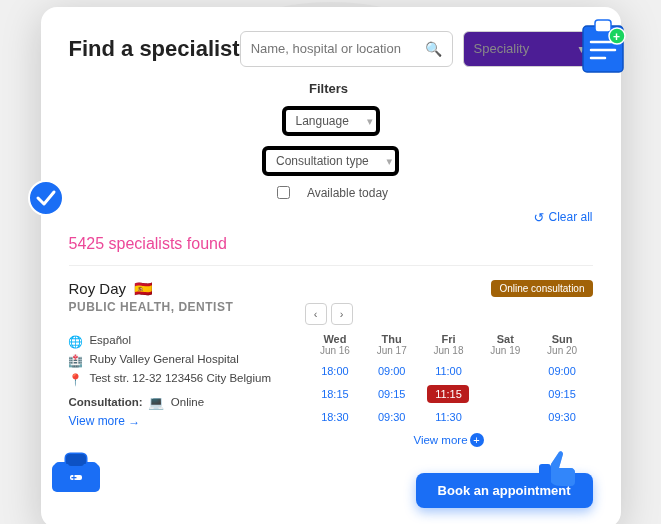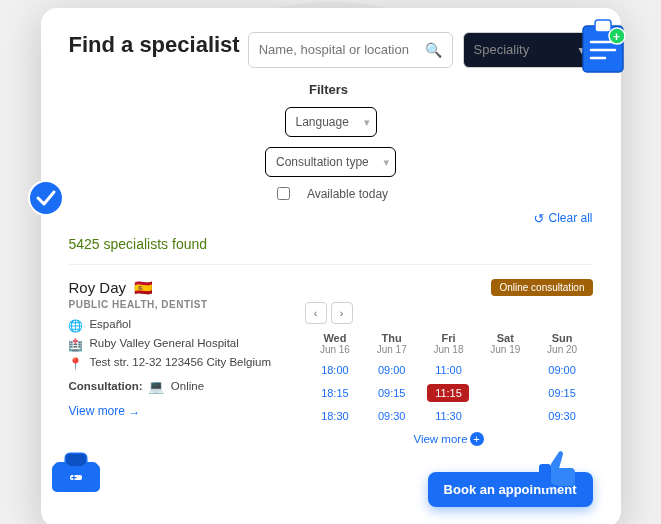--- a/index.html
+++ b/index.html
@@ -70,22 +70,22 @@
       top: 180px;
       left: 28px;
       z-index: 3;
       width: 36px;
       height: 36px;
     }
 
     
     .header {
       display: flex;
-      align-items: flex-start;
-      gap: 8px;
+      align-items: center;
+      gap: 0;
       margin-bottom: 14px;
     }
     .title {
       font-size: 22px;
       font-weight: 700;
       color: #222;
       min-width: 160px;
     }
     .search-row {
       display: flex;
@@ -122,21 +122,21 @@
     .specialty-wrap select {
       width: 100%;
       height: 36px;
       border: 1px solid #d0d0d0;
       border-radius: 6px;
       padding: 0 28px 0 10px;
       font-size: 13px;
       color: #888;
       outline: none;
       appearance: none;
-      background: #0f172a;
+      background: #4c1d95;
       cursor: pointer;
     }
     .specialty-wrap .chevron {
       position: absolute;
       right: 8px;
       top: 50%;
       transform: translateY(-50%);
       color: #aaa;
       font-size: 12px;
       pointer-events: none;
@@ -166,21 +166,21 @@
       font-size: 13px;
       font-weight: 600;
       color: #333;
       margin-right: 4px;
     }
     .filter-select-wrap {
       position: relative;
     }
     .filter-select-wrap select {
       height: 30px;
-      border: 1px solid #000000;
+      border: 4px solid #000000;
       border-radius: 6px;
       padding: 0 26px 0 10px;
       font-size: 12px;
       color: #555;
       outline: none;
       appearance: none;
       background: #fff;
       cursor: pointer;
     }
     .filter-select-wrap .chevron {
@@ -214,22 +214,22 @@
       align-items: center;
       gap: 4px;
       white-space: nowrap;
     }
     .clear-all .refresh-icon {
       font-size: 13px;
     }
 
     
     .results-count {
-      font-size: 14px;
-      color: #4d7c0f;
+      font-size: 16px;
+      color: #ec4899;
       margin-bottom: 12px;
     }
 
     
     .divider {
       border: none;
       border-top: 1px solid #eee;
       margin-bottom: 14px;
     }
 
@@ -249,25 +249,25 @@
     }
     .doc-name {
       font-size: 15px;
       font-weight: 400;
       color: #222;
     }
     .flag {
       font-size: 15px;
     }
     .doc-specialty {
-      font-size: 10px;
+      font-size: 12px;
       font-weight: 700;
       color: #888;
       letter-spacing: 0.5px;
-      margin-bottom: 8px;
+      margin-bottom: 20px;
     }
     .doc-info-item {
       display: flex;
       align-items: flex-start;
       gap: 6px;
       font-size: 11.5px;
       color: #444;
       margin-bottom: 4px;
     }
     .doc-info-item .icon-dot {
@@ -285,21 +285,21 @@
       font-size: 12px;
       margin-top: 1px;
     }
     .consultation-row {
       display: flex;
       align-items: center;
       gap: 6px;
       font-size: 11.5px;
       color: #444;
       margin-top: 8px;
-      margin-bottom: 10px;
+      margin-bottom: 4px;
     }
     .consultation-row strong {
       font-weight: 600;
     }
     .consultation-row .online-icon {
       color: #1a6ef5;
       font-size: 13px;
     }
     .view-more-left {
       font-size: 12px;
@@ -423,21 +423,21 @@
     .book-row {
       display: flex;
       justify-content: flex-end;
       margin-top: 14px;
     }
     .book-btn {
       background: #1a6ef5;
       color: #fff;
       border: none;
       border-radius: 8px;
-      padding: 10px 16px;
+      padding: 10px 22px;
       font-size: 13px;
       font-weight: 600;
       cursor: pointer;
       box-shadow: 0 4px 12px rgba(26,110,245,0.4);
       margin-top: 12px;
     }
   </style>
 </head>
 <body>
 

